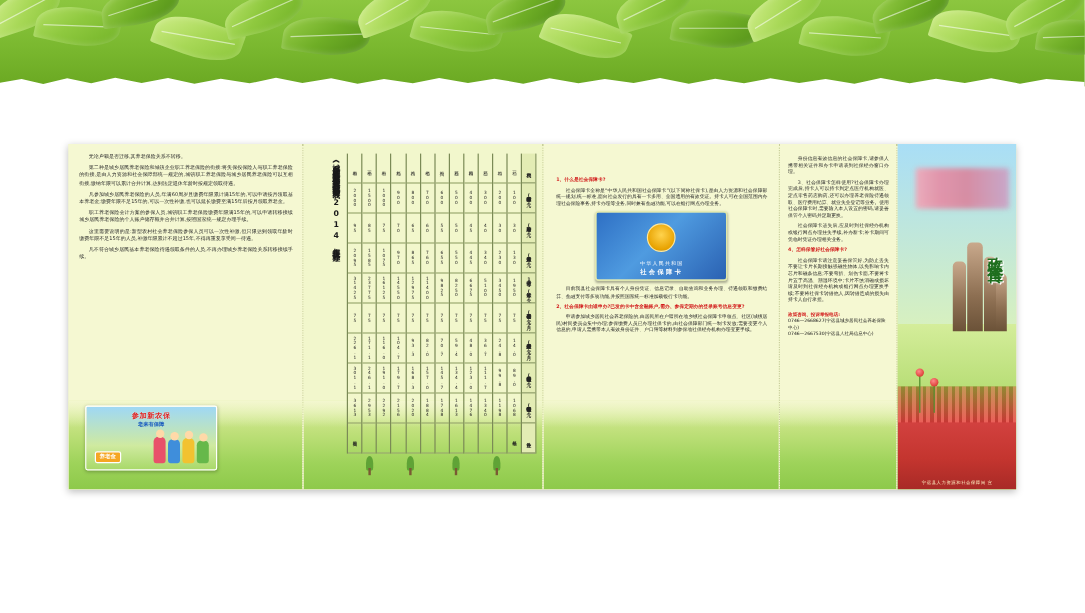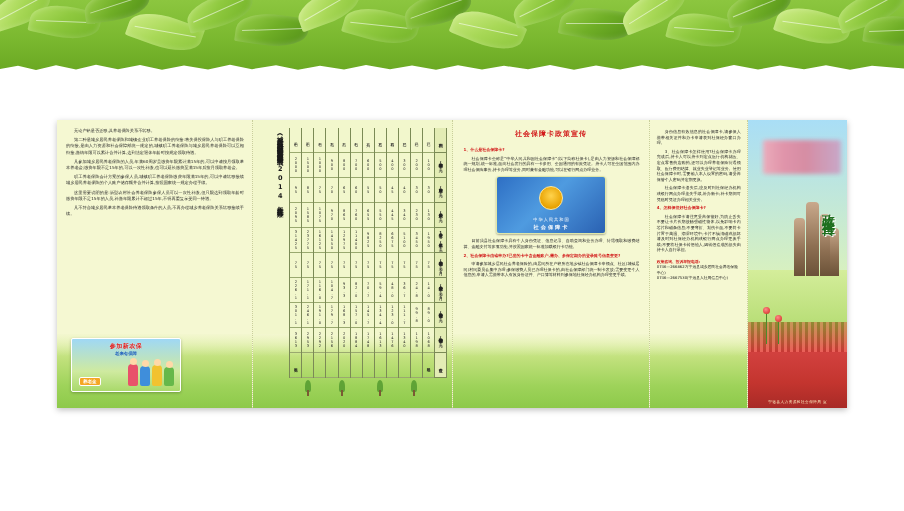--- a/index.html
+++ b/index.html
@@ -414,21 +414,20 @@
         </div>
       </div>
     <div class="seed" style="left:52px;"></div>
     <div class="seed" style="left:86px;"></div>
     <div class="seed" style="left:124px;"></div>
     <div class="seed" style="left:158px;"></div>
   </div>
 
   <div class="panel p3">
     <div class="field"></div>
-    <div class="title">社会保障卡政策宣传</div>
     <div class="col">
       <div class="htxt">
         <p class="sub">1、什么是社会保障卡?</p>
         <p>社会保障卡全称是“中华人民共和国社会保障卡”(以下简称社保卡),是由人力资源和社会保障部统一规划,统一标准,面向社会发行的具有一卡多用、全国通用的有效凭证。持卡人可在全国范围内办理社会保险事务,持卡办理等业务,同时兼有金融功能,可以在银行网点办理业务。</p>
         <div class="card-img">
           <div class="emblem"></div>
           <div class="cname">中华人民共和国</div>
           <div class="cname2">社会保障卡</div>
         </div>
         <p>目前我县社会保障卡具有个人身份凭证、信息记录、自助查询和业务办理、待遇领取和缴费结算、金融支付等多项功能,并按照国家统一标准加载银行卡功能。</p>

